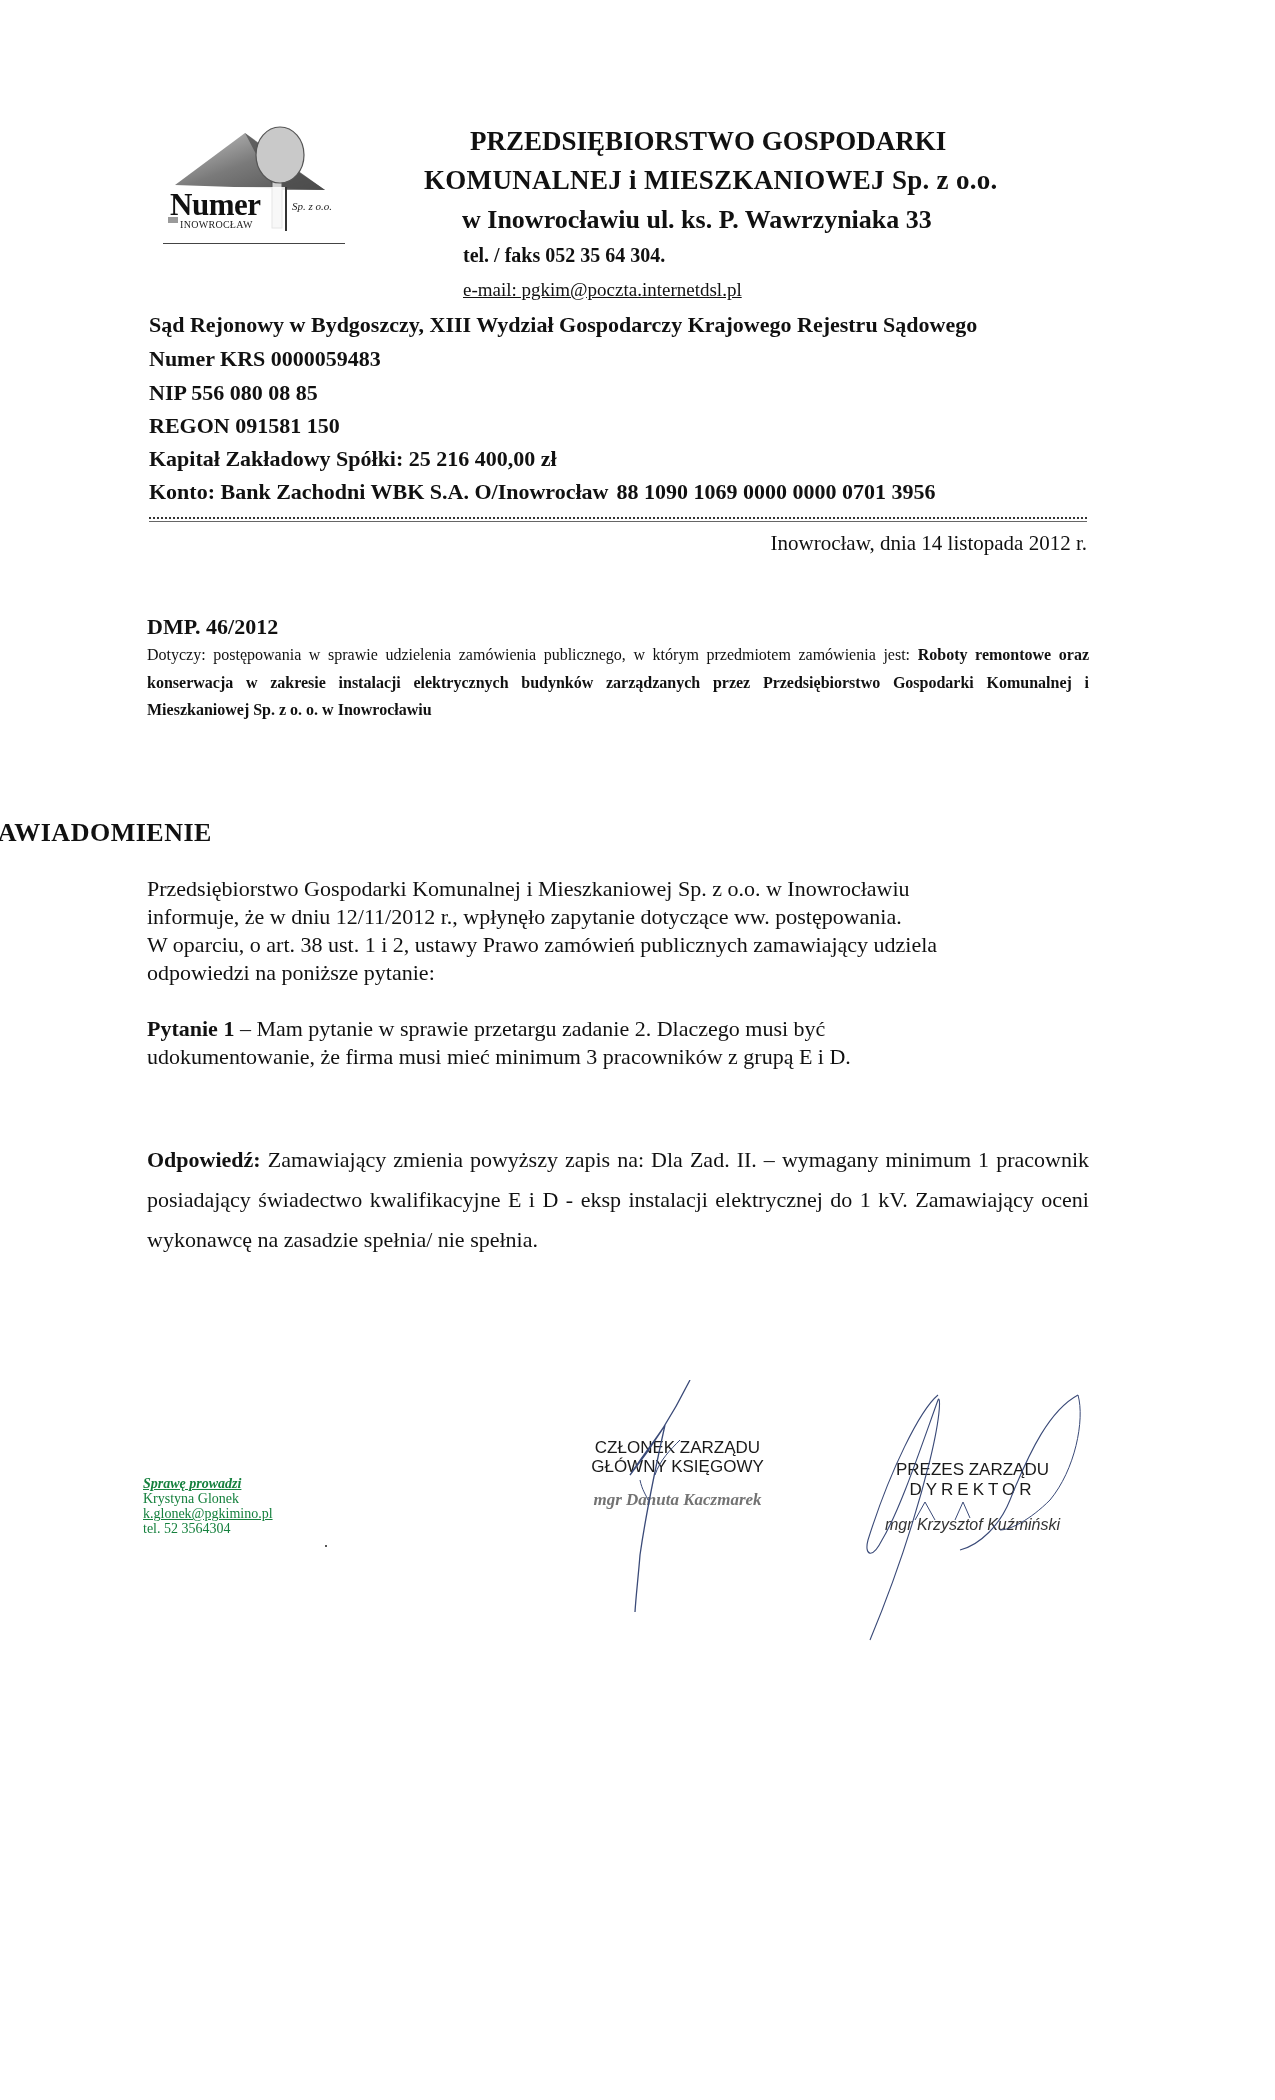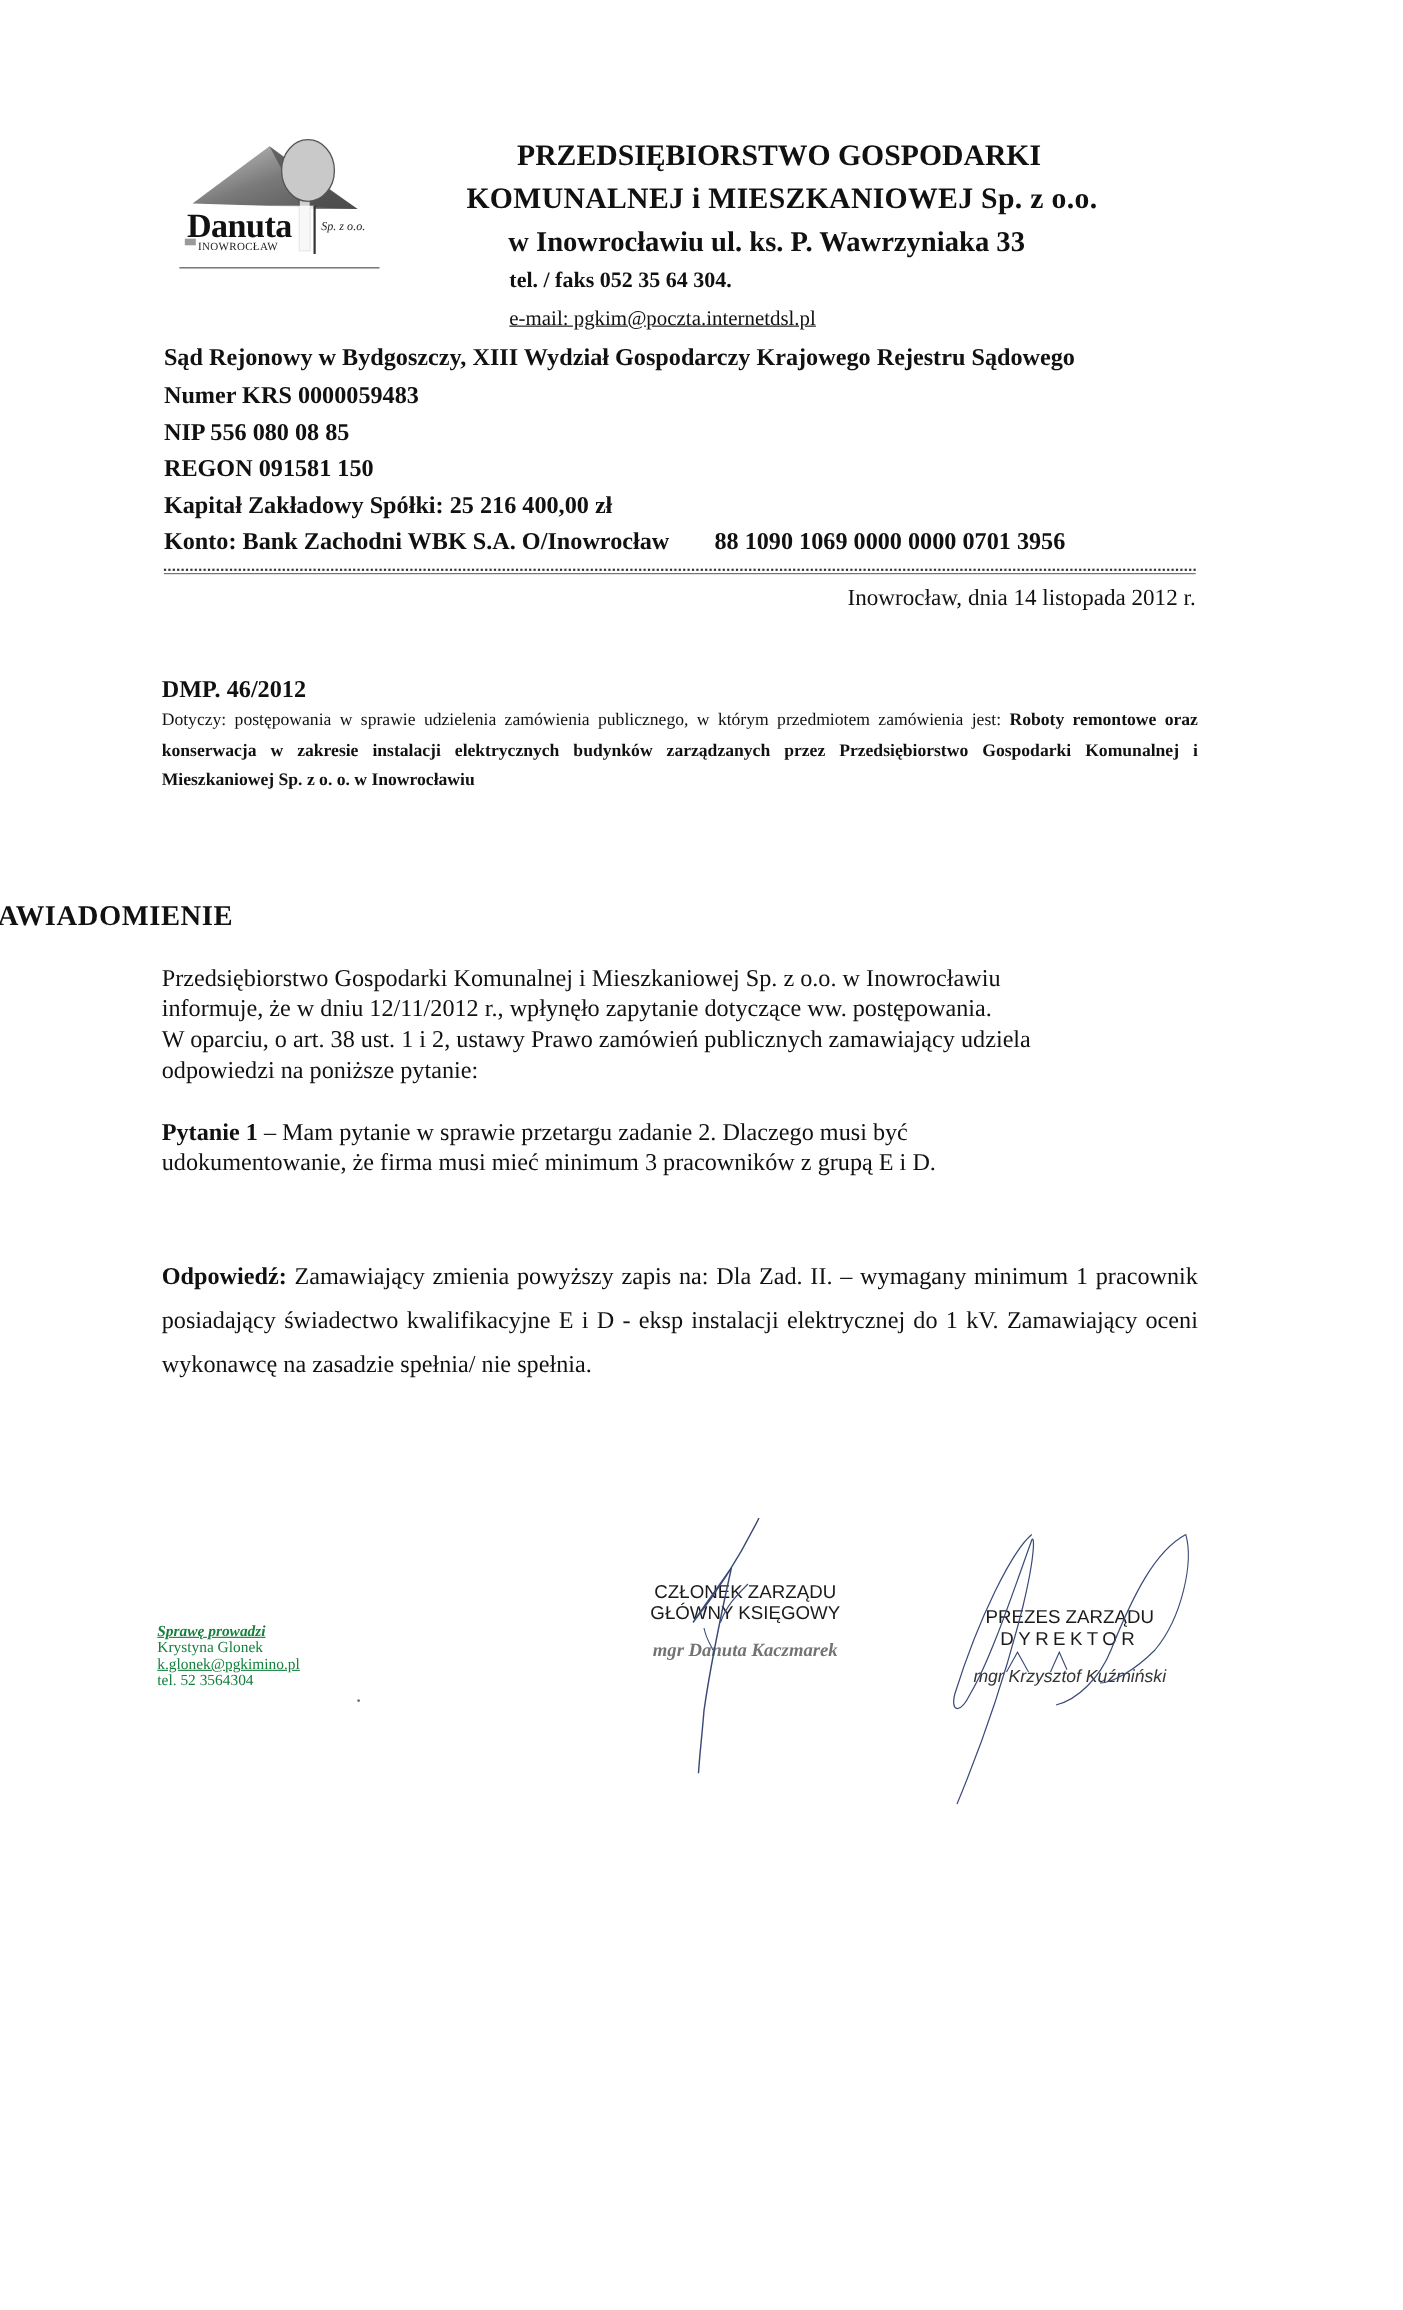--- a/index.html
+++ b/index.html
@@ -24,21 +24,21 @@
   #hdr-email { left: 463px; top: 279px; font-size: 19px; font-weight: normal; text-decoration: underline; color: #111; }
 
   
   .reg { position: absolute; left: 149px; font-size: 22px; font-weight: bold; white-space: nowrap; }
   #reg-court { top: 312px; }
   #reg-krs { top: 346px; }
   #reg-nip { top: 380px; }
   #reg-regon { top: 413px; }
   #reg-capital { top: 446px; }
   #reg-account { top: 479px; }
-  #reg-account .acct-no { margin-left: 41px; }
+  #reg-account .acct-no { margin-left: 8px; }
 
   #dotted-rule { left: 149px; top: 517px; width: 938px; height: 0; border-top: 2px dotted #333; }
   #dotted-rule2 { left: 149px; top: 521px; width: 938px; height: 0; border-top: 1px solid #666; }
 
   #date-line { right: 188px; top: 531px; font-size: 21px; white-space: nowrap; }
 
   
   #ref-no { left: 147px; top: 614px; font-size: 22px; font-weight: bold; }
   #subject { left: 147px; top: 641px; width: 942px; font-size: 16px; line-height: 27.5px; text-align: justify; text-align-last: left; }
   #subject b { font-weight: bold; }
@@ -85,21 +85,21 @@
       </linearGradient>
     </defs>
     <polygon points="15,70 85,18 165,75" fill="url(#mtn)"></polygon>
     <polygon points="85,18 120,45 165,75 115,75" fill="#4a4a4a" opacity="0.7"></polygon>
     <rect x="112" y="58" width="10" height="55" fill="#d0d0d0" stroke="#555" stroke-width="1"></rect>
     <ellipse cx="120" cy="40" rx="24" ry="28" fill="#c9c9c9" stroke="#555" stroke-width="1.2"></ellipse>
     <rect x="8" y="72" width="118" height="44" fill="#ffffff" opacity="0.85"></rect>
     <line x1="126" y1="72" x2="126" y2="116" stroke="#333" stroke-width="2"></line>
     <rect x="8" y="102" width="10" height="6" fill="#9a9a9a"></rect>
   </svg>
-  <span id="logo-pgkim" class="logo-text">Danuta</span>
+  <span id="logo-pgkim" class="logo-text">Numer</span>
   <span id="logo-spzoo" class="logo-text">Sp. z o.o.</span>
   <span id="logo-city" class="logo-text">INOWROCŁAW</span>
   <div id="logo-rule"></div>
 </div>
 
 <div id="hdr-line1" class="hdr">PRZEDSIĘBIORSTWO GOSPODARKI</div>
 <div id="hdr-line2" class="hdr">KOMUNALNEJ i MIESZKANIOWEJ Sp. z o.o.</div>
 <div id="hdr-line3" class="hdr">w Inowrocławiu ul. ks. P. Wawrzyniaka 33</div>
 <div id="hdr-line4" class="hdr">tel. / faks 052 35 64 304.</div>
 <div id="hdr-email" class="hdr">e-mail: pgkim@poczta.internetdsl.pl</div>

